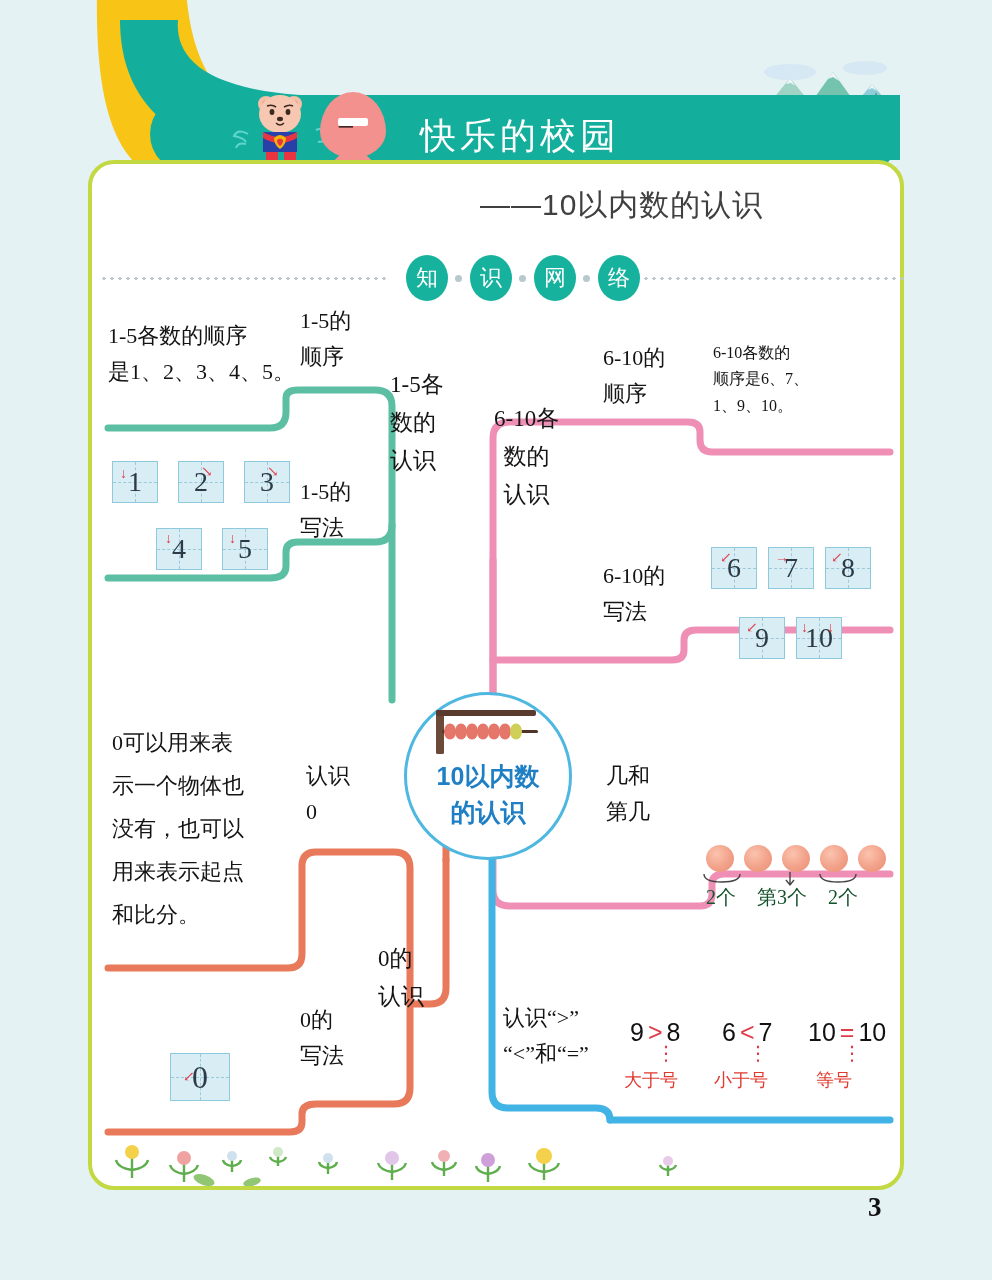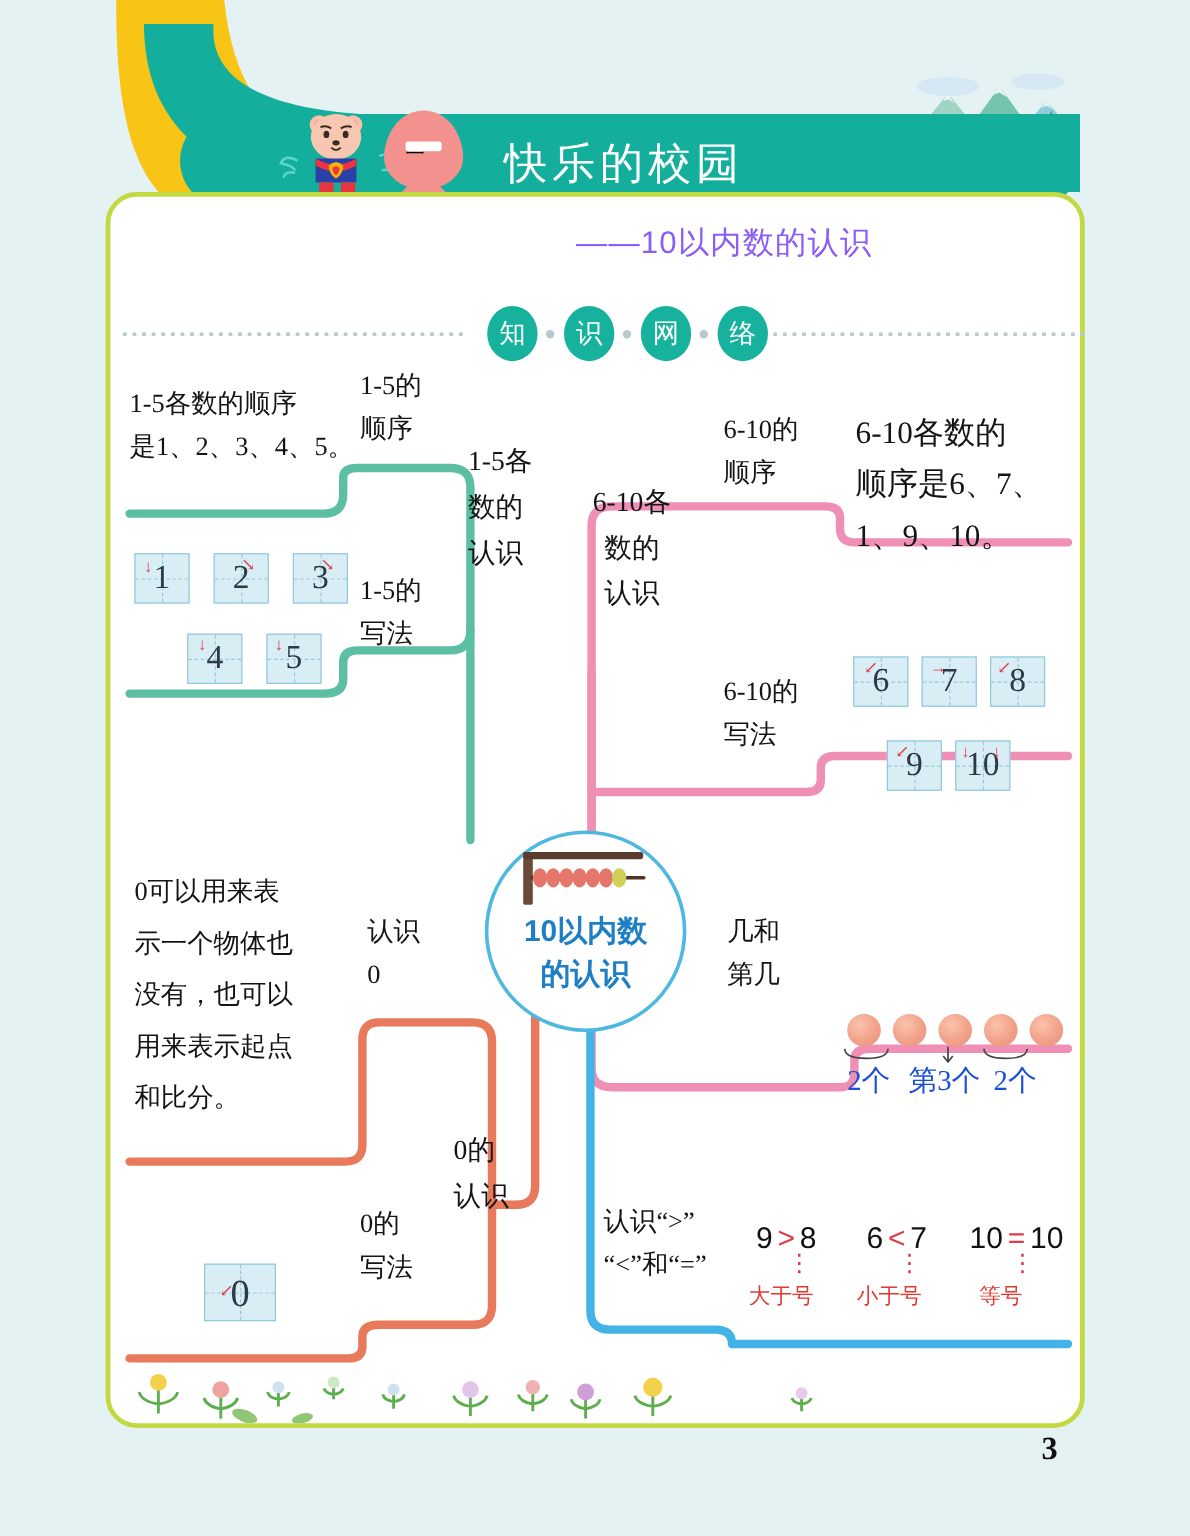--- a/index.html
+++ b/index.html
@@ -39,21 +39,21 @@
   }
 
   
   .card{
     position:absolute;left:88px;top:160px;width:816px;height:1030px;
     background:#ffffff;border:4px solid #c3d942;border-radius:26px;
     box-sizing:border-box;overflow:hidden;
   }
   .subtitle{
     position:absolute;left:480px;top:185px;
-    font-size:26px;color:#8b5cf6;letter-spacing:1px;
+    font-size:30px;color:#404040;letter-spacing:1px;
     font-family:"Liberation Sans","DejaVu Sans",sans-serif;
   }
 
   
   .kwRow{position:absolute;left:88px;top:255px;width:816px;height:46px;}
   .kwLine{
     position:absolute;top:22px;height:3px;width:290px;
     background-image:radial-gradient(circle,#b8c8cc 1.6px,transparent 1.8px);
     background-size:8px 3px;background-repeat:repeat-x;
   }
@@ -109,21 +109,21 @@
     font-size:28px;color:#2b3a44;z-index:2;
   }
   .arrow{position:absolute;color:#e03b4a;font-size:14px;z-index:3;line-height:1;}
 
   
   .apple{
     position:absolute;width:28px;height:27px;border-radius:50%;
     background:radial-gradient(circle at 38% 33%,#fbc3ae 0%,#f2a189 55%,#e98f76 100%);
   }
   .braceTxt{
-    position:absolute;font-size:24px;color:#1d4ed8;
+    position:absolute;font-size:20px;color:#14532d;
     font-family:"Liberation Serif","DejaVu Serif",serif;
   }
 
   
   .cmpRow{position:absolute;left:630px;top:1018px;width:265px;}
   .cmpExpr{font-size:25px;color:#111;font-family:"Liberation Sans","DejaVu Sans",sans-serif;}
   .cmpOp{color:#e03b4a;}
   .cmpDots{position:absolute;color:#e03b4a;font-size:20px;letter-spacing:0;line-height:7px;}
   .cmpName{
     position:absolute;color:#e0392f;font-size:18px;
@@ -271,21 +271,21 @@
 
   <div class="hw bold" style="left:494px;top:400px;font-size:23px;text-align:center;">
     <div>6-10各</div>
     <div>数的</div>
     <div>认识</div>
   </div>
   <div class="hw" style="left:603px;top:340px;font-size:22px;">
     <div>6-10的</div>
     <div>顺序</div>
   </div>
-  <div class="hw" style="left:713px;top:340px;width:190px;font-size:26px;">
+  <div class="hw" style="left:713px;top:340px;width:190px;font-size:16px;">
     <div>6-10各数的</div>
     <div>顺序是6、7、</div>
     <div>1、9、10。</div>
   </div>
   <div class="hw" style="left:603px;top:558px;font-size:22px;">
     <div>6-10的</div>
     <div>写法</div>
   </div>
 
   <div class="cell" style="left:711px;top:547px;">

